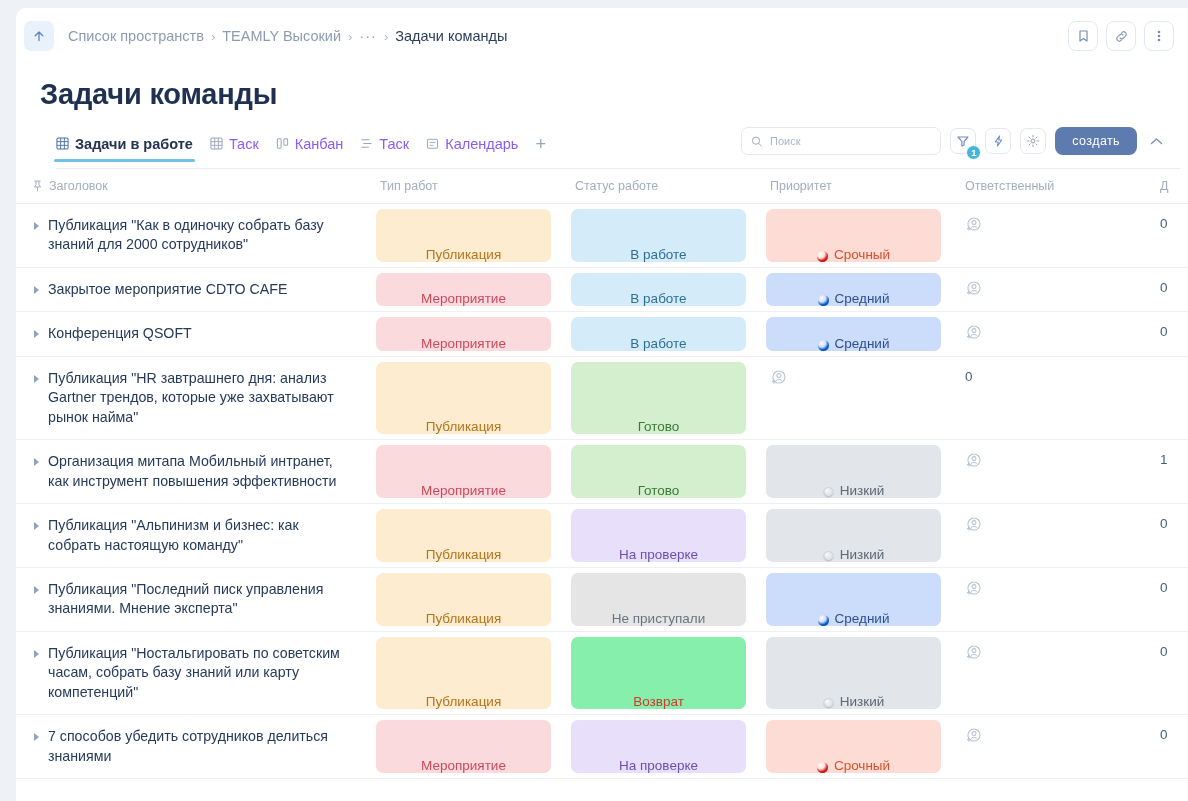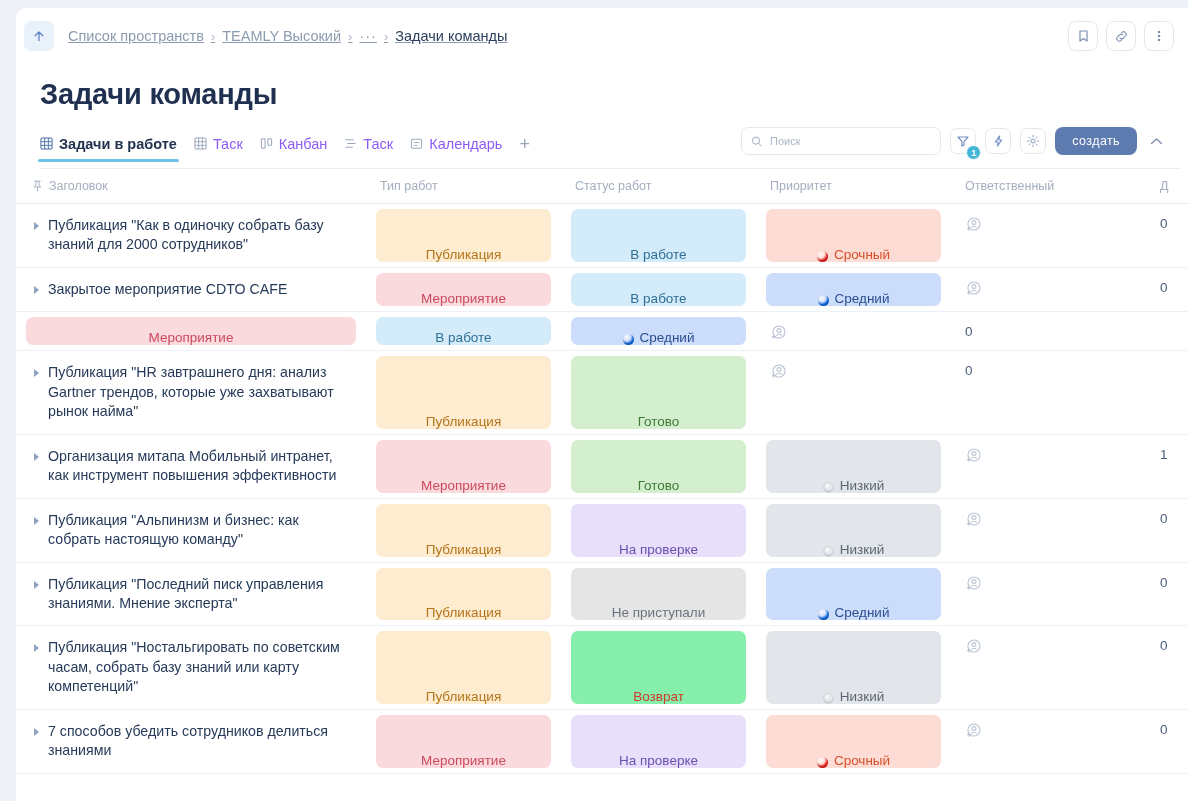--- a/index.html
+++ b/index.html
@@ -34,21 +34,20 @@
     cursor: pointer;
   }
   .back-btn svg { display:block; }
   .breadcrumb {
     display: flex; align-items: center;
     gap: 7px;
     margin-left: 14px;
     font-size: 14.5px;
     color: #8d9bb0;
     white-space: nowrap;
-    text-decoration: underline;
   }
   .crumb { cursor: pointer; }
   .crumb.last { color: #2c3e5d; cursor: default; }
   .crumb-sep { color: #aab6c7; font-size: 13px; }
   .crumb-ellipsis { color: #8d9bb0; letter-spacing: 1px; cursor: pointer; }
 
   .top-actions {
     position: absolute; right: 14px; top: 13px;
     display: flex; gap: 8px;
   }
@@ -66,21 +65,21 @@
     margin: 14px 0 0 24px;
     font-size: 29px;
     font-weight: bold;
     color: #1f3050;
     letter-spacing: -0.2px;
   }
 
   
   .tabs-row {
     position: relative;
-    margin: 22px 0 0 0;
+    margin: 22px 0 0 16px;
     height: 36px;
     display: flex; align-items: flex-start;
     padding-left: 24px;
   }
   .tabs { display: flex; align-items: center; gap: 17px; height: 30px; }
   .tab {
     display: flex; align-items: center; gap: 6px;
     font-size: 14.5px;
     color: #8b5cf6;
     cursor: pointer;
@@ -361,21 +360,21 @@
       <div class="head-cell">
         <svg width="11" height="12" viewBox="0 0 12 13">
           <path d="M3 1.2h6M4.4 1.2v4.1L2.6 7.6h6.8L7.6 5.3V1.2M6 7.6v4.2" fill="none" stroke="#a3aebf" stroke-width="1.05" stroke-linecap="round" stroke-linejoin="round"></path>
         </svg>
         <span>Заголовок</span>
       </div>
       <div class="head-cell">
         <span>Тип работ</span>
       </div>
       <div class="head-cell">
-        <span>Статус работ</span>
+        <span>Статус работе</span>
       </div>
       <div class="head-cell">
         <span>Приоритет</span>
       </div>
       <div class="head-cell">
         <span>Ответственный</span>
       </div>
       <div class="head-cell">
         <span>Д</span>
       </div>
@@ -438,20 +437,24 @@
             <svg class="avatar-add" width="17" height="17" viewBox="0 0 18 18">
               <circle cx="9.5" cy="8.5" r="6.4" fill="none" stroke="#b9c3d2" stroke-width="1.15"></circle>
               <circle cx="9.5" cy="7" r="2.1" fill="none" stroke="#b9c3d2" stroke-width="1.1"></circle>
               <path d="M6.6 12.6a3.2 3.2 0 0 1 5.8 0" fill="none" stroke="#b9c3d2" stroke-width="1.1"></path>
               <path d="M2.6 13.4h3.2M4.2 11.8v3.2" stroke="#b9c3d2" stroke-width="1.15" stroke-linecap="round"></path>
             </svg>
           </div>
           <div class="date-cell">0</div>
         </div>
         <div class="grid-row body-row">
+          <div class="title-cell">
+            <div class="caret"></div>
+            <span>Конференция QSOFT</span>
+          </div>
           <div class="chip-cell">
             <div class="chip" style="background: rgb(250, 218, 221); color: rgb(204, 74, 94);">
               <span>Мероприятие</span>
             </div>
           </div>
           <div class="chip-cell">
             <div class="chip" style="background: rgb(212, 236, 250); color: rgb(47, 111, 150);">
               <span>В работе</span>
             </div>
           </div>

